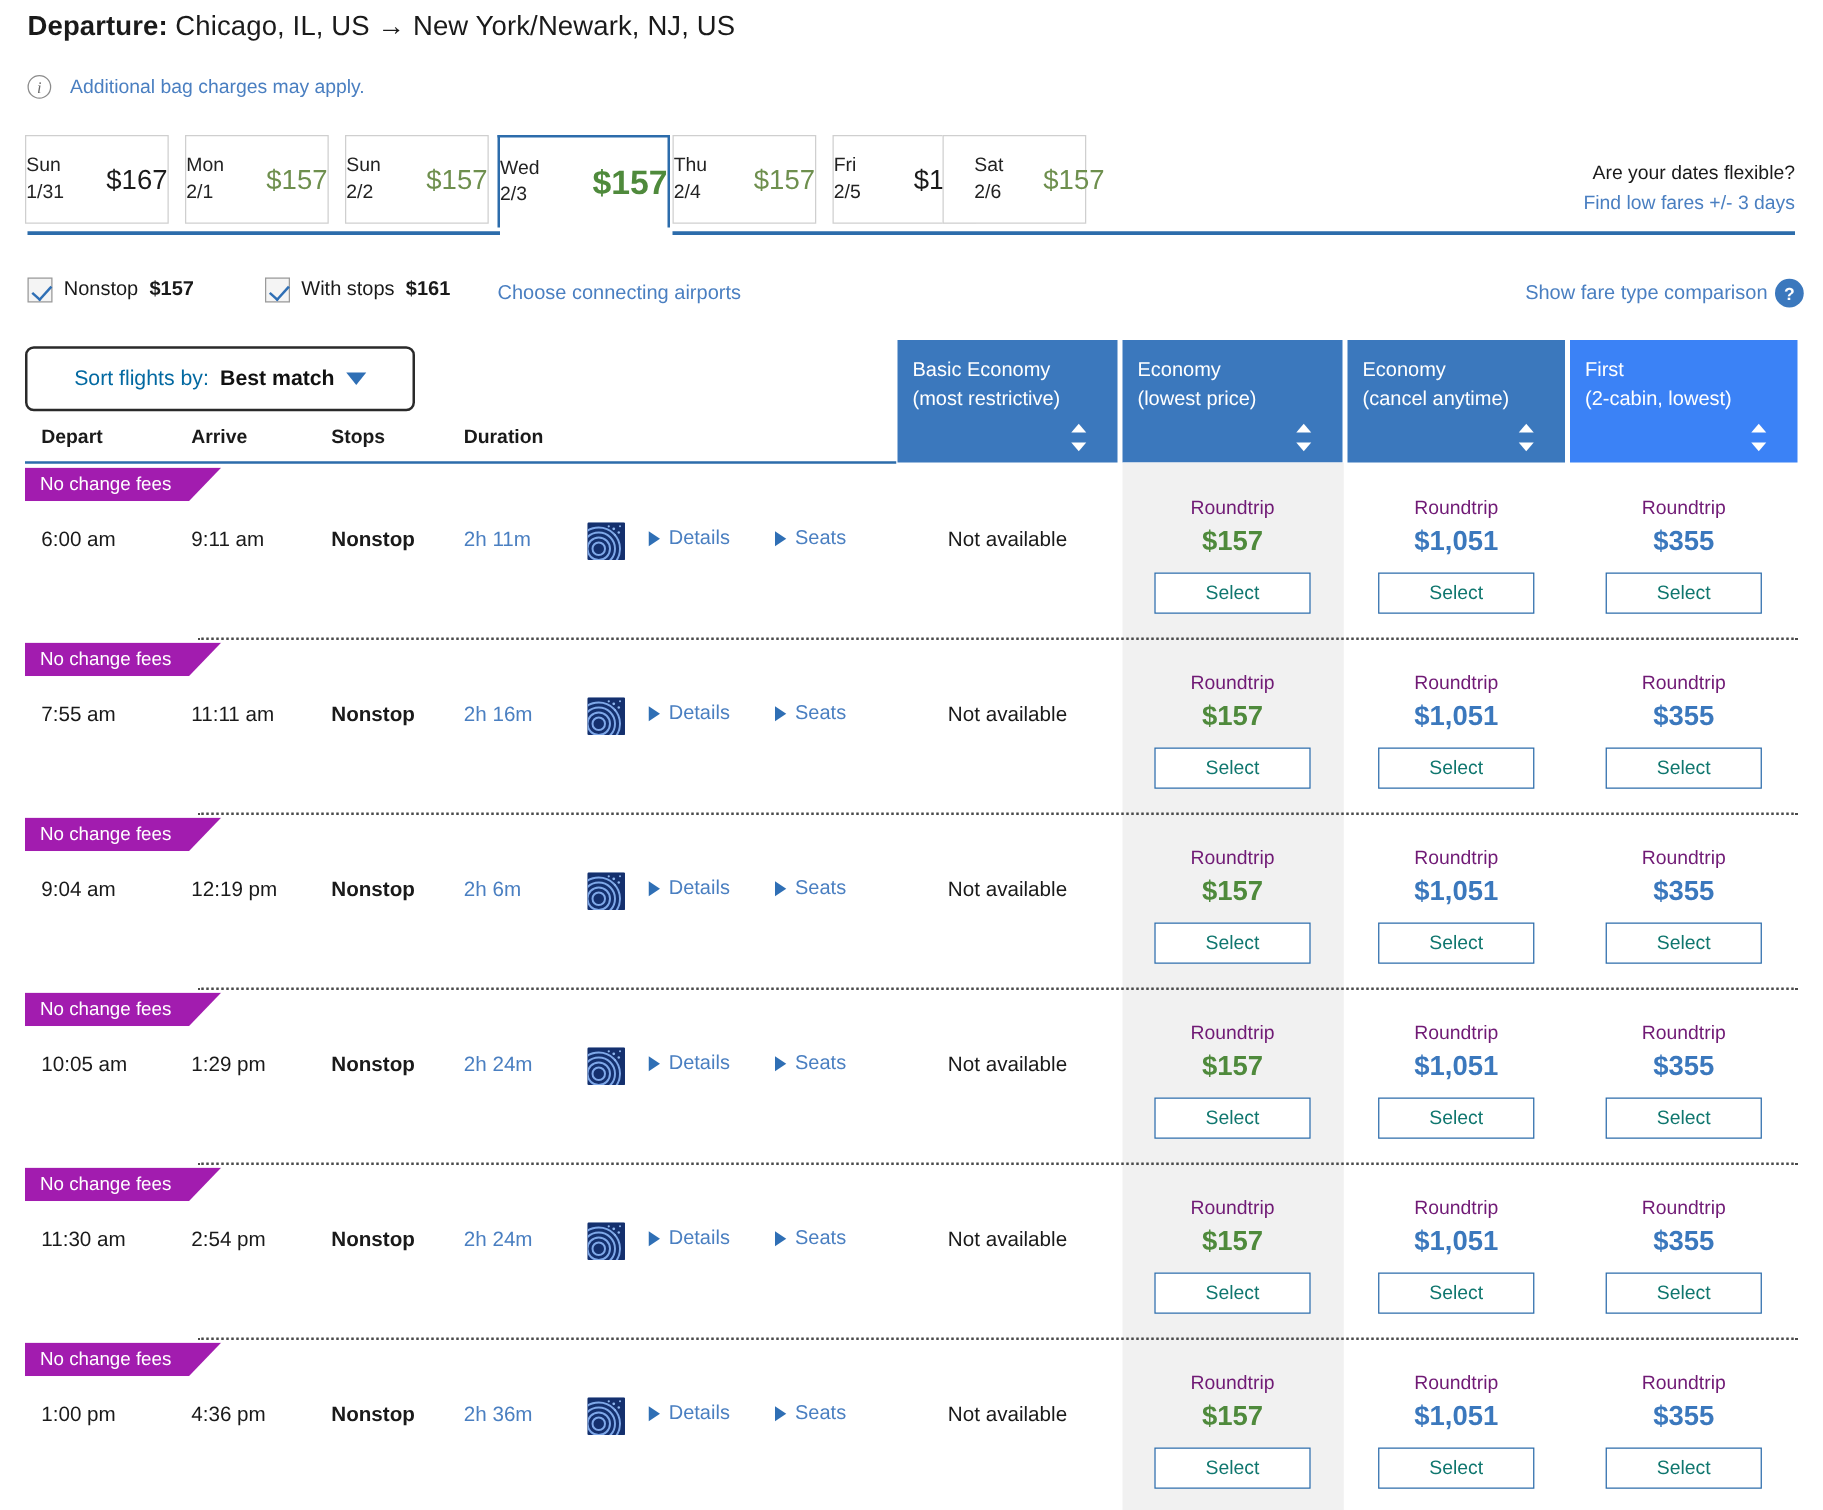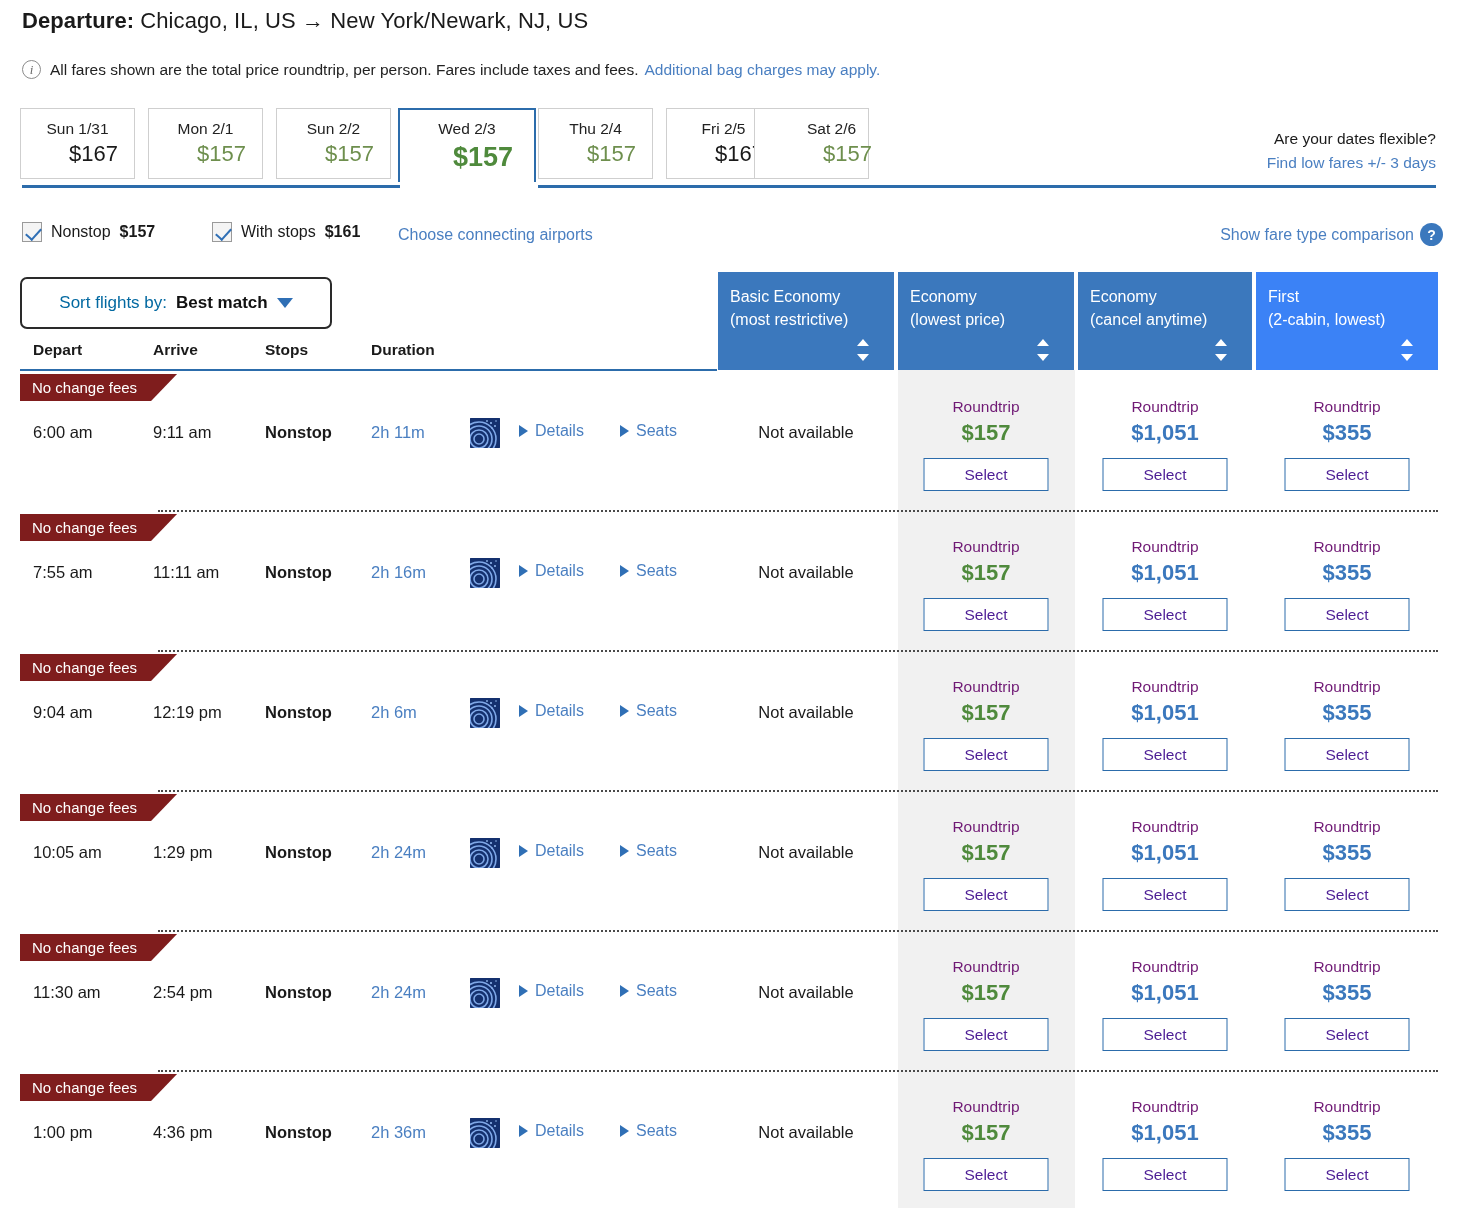--- a/index.html
+++ b/index.html
@@ -34,21 +34,21 @@
     margin-right:9px; line-height:1;
   }
   .info-txt { color:#222; }
   .link { color:#4a7fc1; }
 
   
   .tabs-wrap { position:absolute; left:0; top:108px; width:1458px; height:80px; }
   .tab {
     position:absolute; top:0; width:115px; height:71px;
     border:1px solid #cfcfcf; background:#fff;
-    display:flex; flex-direction:column; align-items:center; justify-content:center;
+    display:flex; flex-direction:row; align-items:center; justify-content:center;
     cursor:pointer;
   }
   .tab .d { font-size:15.5px; color:#222; line-height:1.35; }
   .tab .p { font-size:22px; color:#6e8f4e; line-height:1.2; margin-top:1px;margin-left:32px; }
   .tab.high .p { color:#1a1a1a; font-weight:normal; }
   .tab.active {
     border:2px solid #2c6cab; border-bottom:none; height:74px; z-index:3; background:#fff;
   }
   .tab.active .d { font-size:15.5px; }
   .tab.active .p { font-size:27px; font-weight:bold; color:#4f8a3c; }
@@ -111,21 +111,21 @@
   .col-hilite { position:absolute; left:898px; top:370px; width:177px; height:838px; background:#f1f1f1; }
 
   .rows { position:absolute; left:0; top:370px; width:1458px; }
   .frow { position:relative; height:140px; }
   .frow .dots {
     position:absolute; left:158px; top:0; width:1280px; height:0;
     border-top:2px dotted #4a4a4a;
   }
   .ribbon {
     position:absolute; left:20px; top:4px; height:27px; padding:0 40px 0 12px;
-    background:#7f1d1d; color:#fff; font-size:15px;
+    background:#a21caf; color:#fff; font-size:15px;
     display:flex; align-items:center;
     clip-path: polygon(0 0, 100% 0, calc(100% - 26px) 100%, 0 100%);
   }
   .seg { position:absolute; font-size:16.5px; color:#1a1a1a; top:53px; }
   .seg.depart { left:33px; }
   .seg.arrive { left:153px; }
   .seg.stops  { left:265px; font-weight:bold; }
   .seg.dur    { left:371px; color:#4a7fc1; }
 
   .airline-logo {
@@ -142,34 +142,33 @@
 
   .fare-cell { position:absolute; top:0; text-align:center; }
   .fare-na { font-size:16.5px; color:#1a1a1a; position:absolute; top:53px; width:100%; text-align:center; }
   .fare-rt { font-size:15.5px; color:#701a75; position:absolute; top:28px; width:100%; }
   .fare-amt { font-size:22px; position:absolute; top:50px; width:100%; font-weight:bold; }
   .fare-amt.green { color:#4f8a3c; }
   .fare-amt.blue  { color:#3b78bd; }
   .select-btn {
     position:absolute; top:88px; left:50%; transform:translateX(-50%);
     width:125px; height:33px; border:1.5px solid #2c6cab; background:#fff;
-    font-size:15.5px; color:#4c1d95; display:flex; align-items:center; justify-content:center;
+    font-size:15.5px; color:#0f766e; display:flex; align-items:center; justify-content:center;
     cursor:pointer; font-family:"Liberation Sans", sans-serif;
   }
 </style>
 </head>
 <body>
 
 <div class="dep-line">
   <span class="dep-label">Departure:</span><span class="dep-route">Chicago, IL, US → New York/Newark, NJ, US</span>
 </div>
 
 <div class="info-line">
   <span class="info-ico">i</span>
-  <span class="info-txt">All fares shown are the total price roundtrip, per person. Fares include taxes and fees.</span>
   <span class="link" style="margin-left:6px;">Additional bag charges may apply.</span>
 </div>
 
 <div class="tabs-wrap" id="tabs">
     <div class="tab high" style="left: 20px;">
       <span class="d">Sun 1/31</span>
       <span class="p">$167</span>
     </div>
     <div class="tab" style="left: 148px;">
       <span class="d">Mon 2/1</span>

